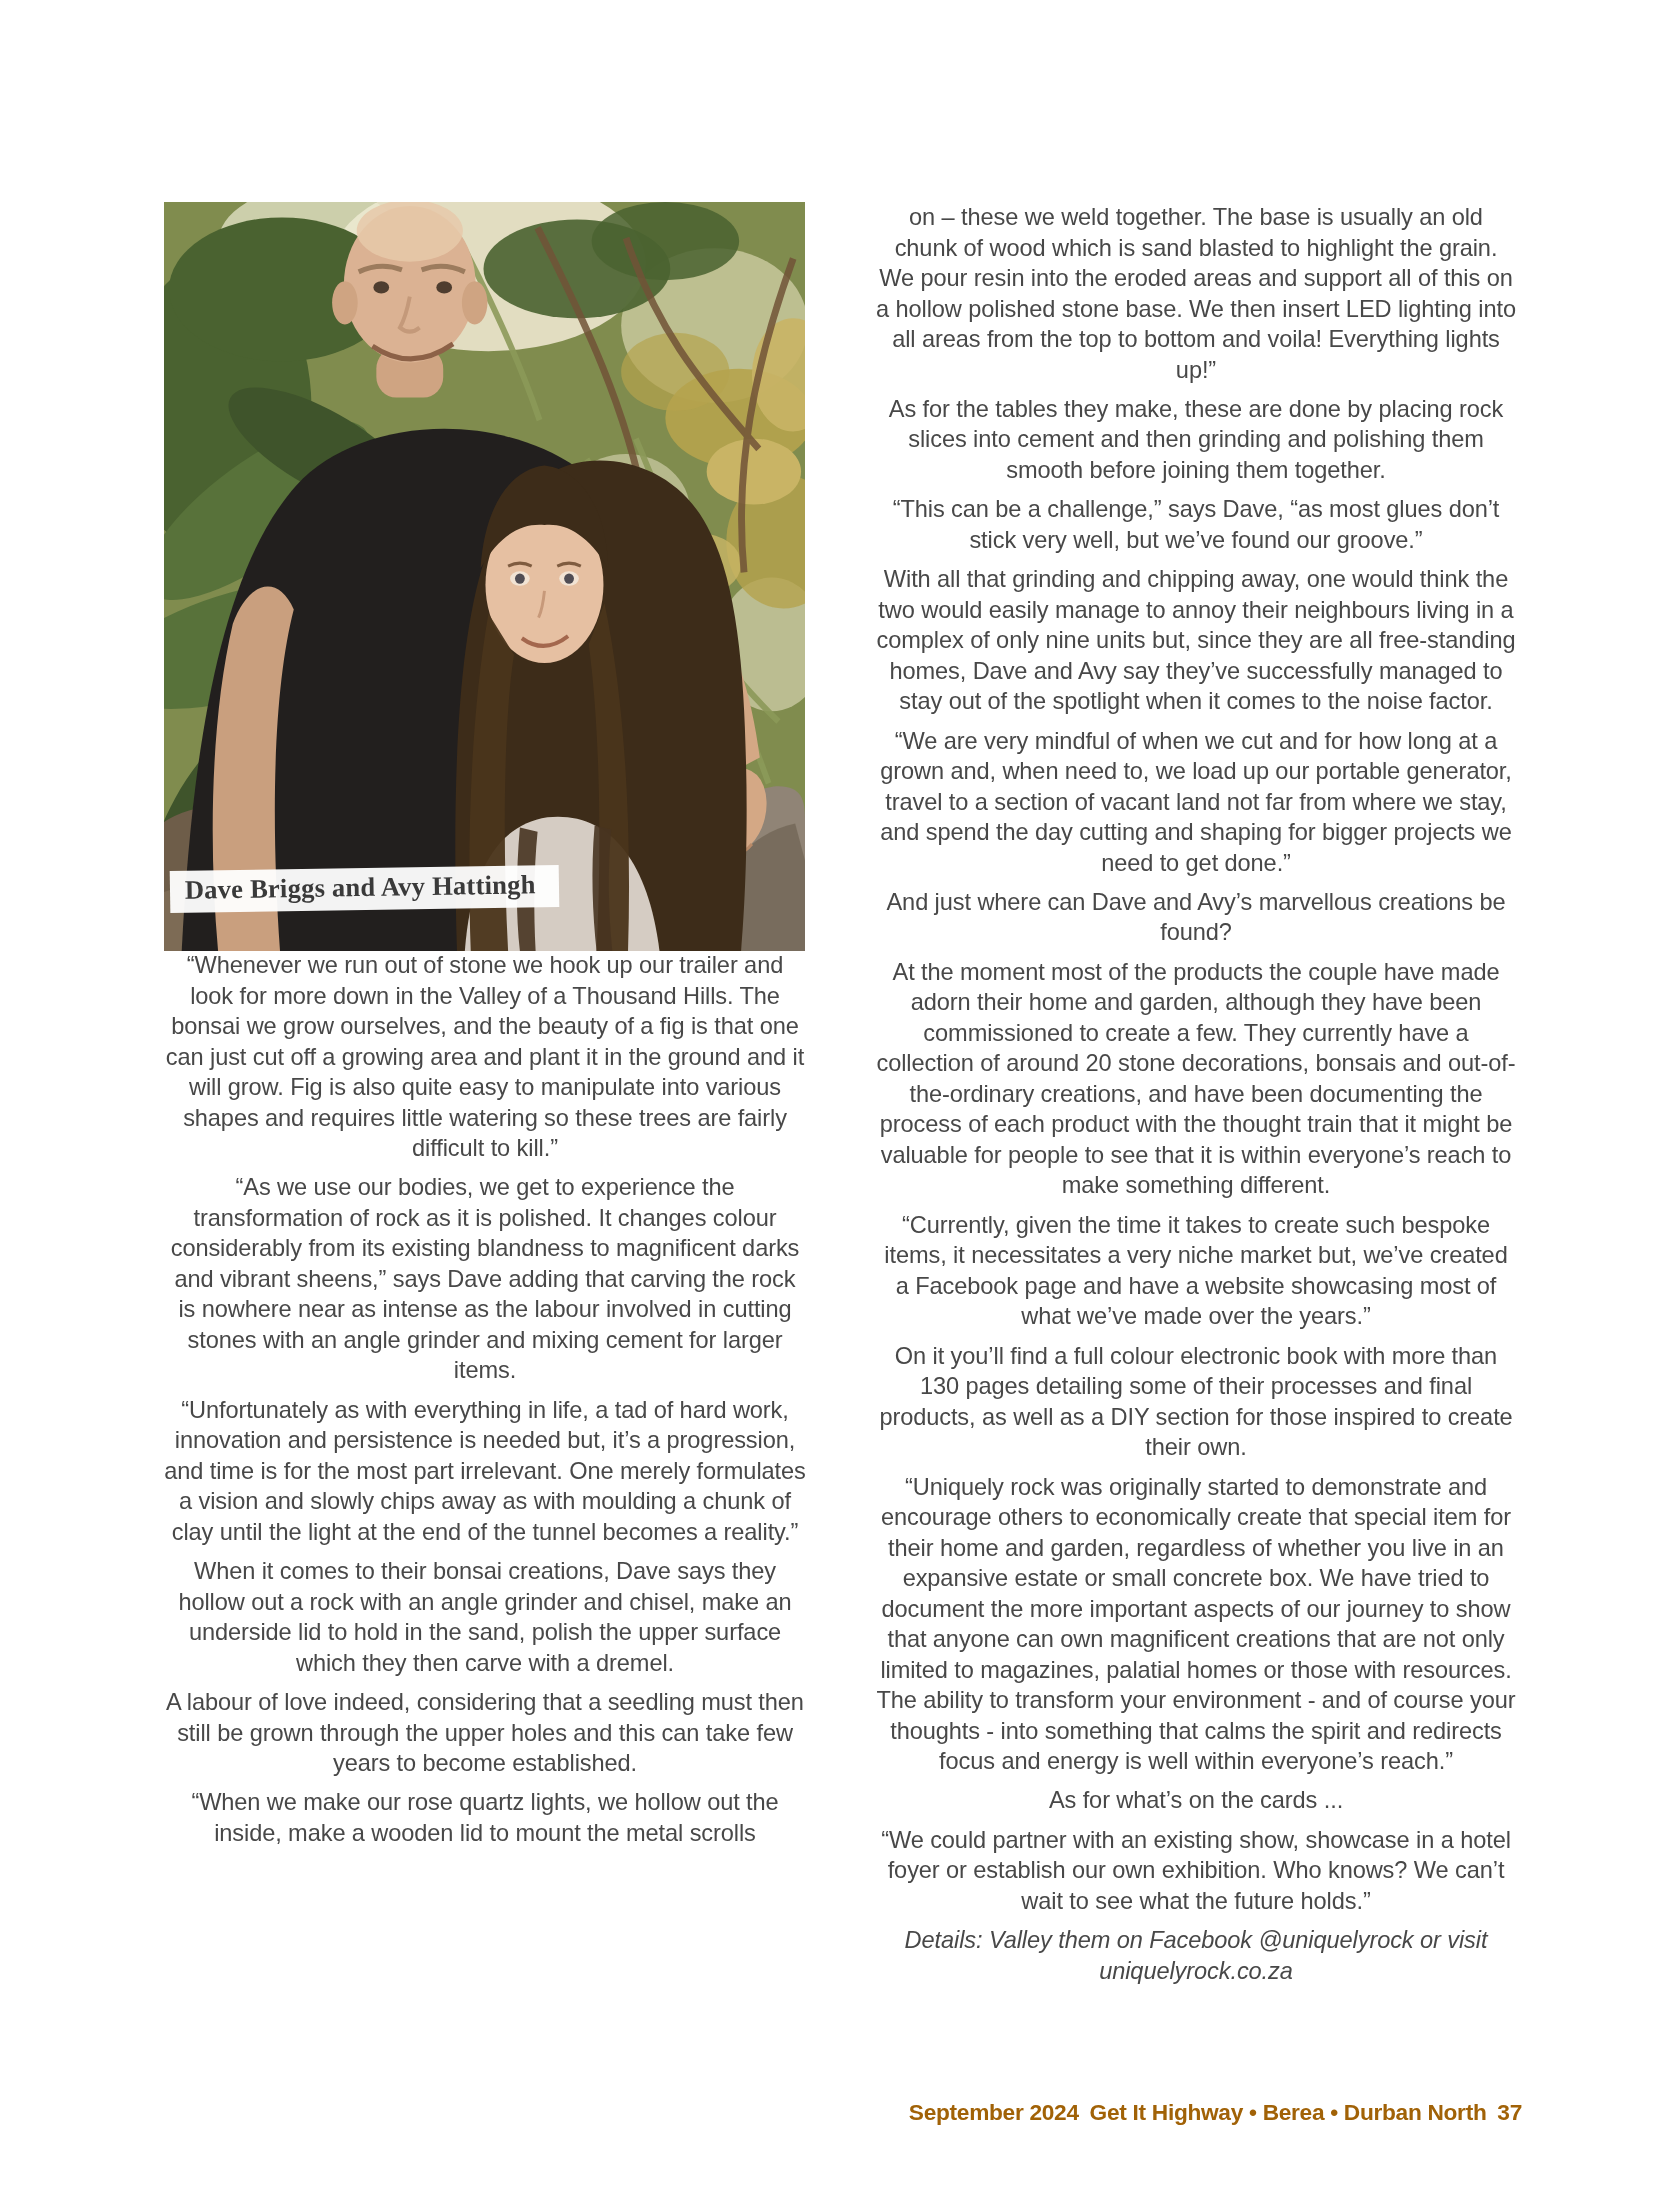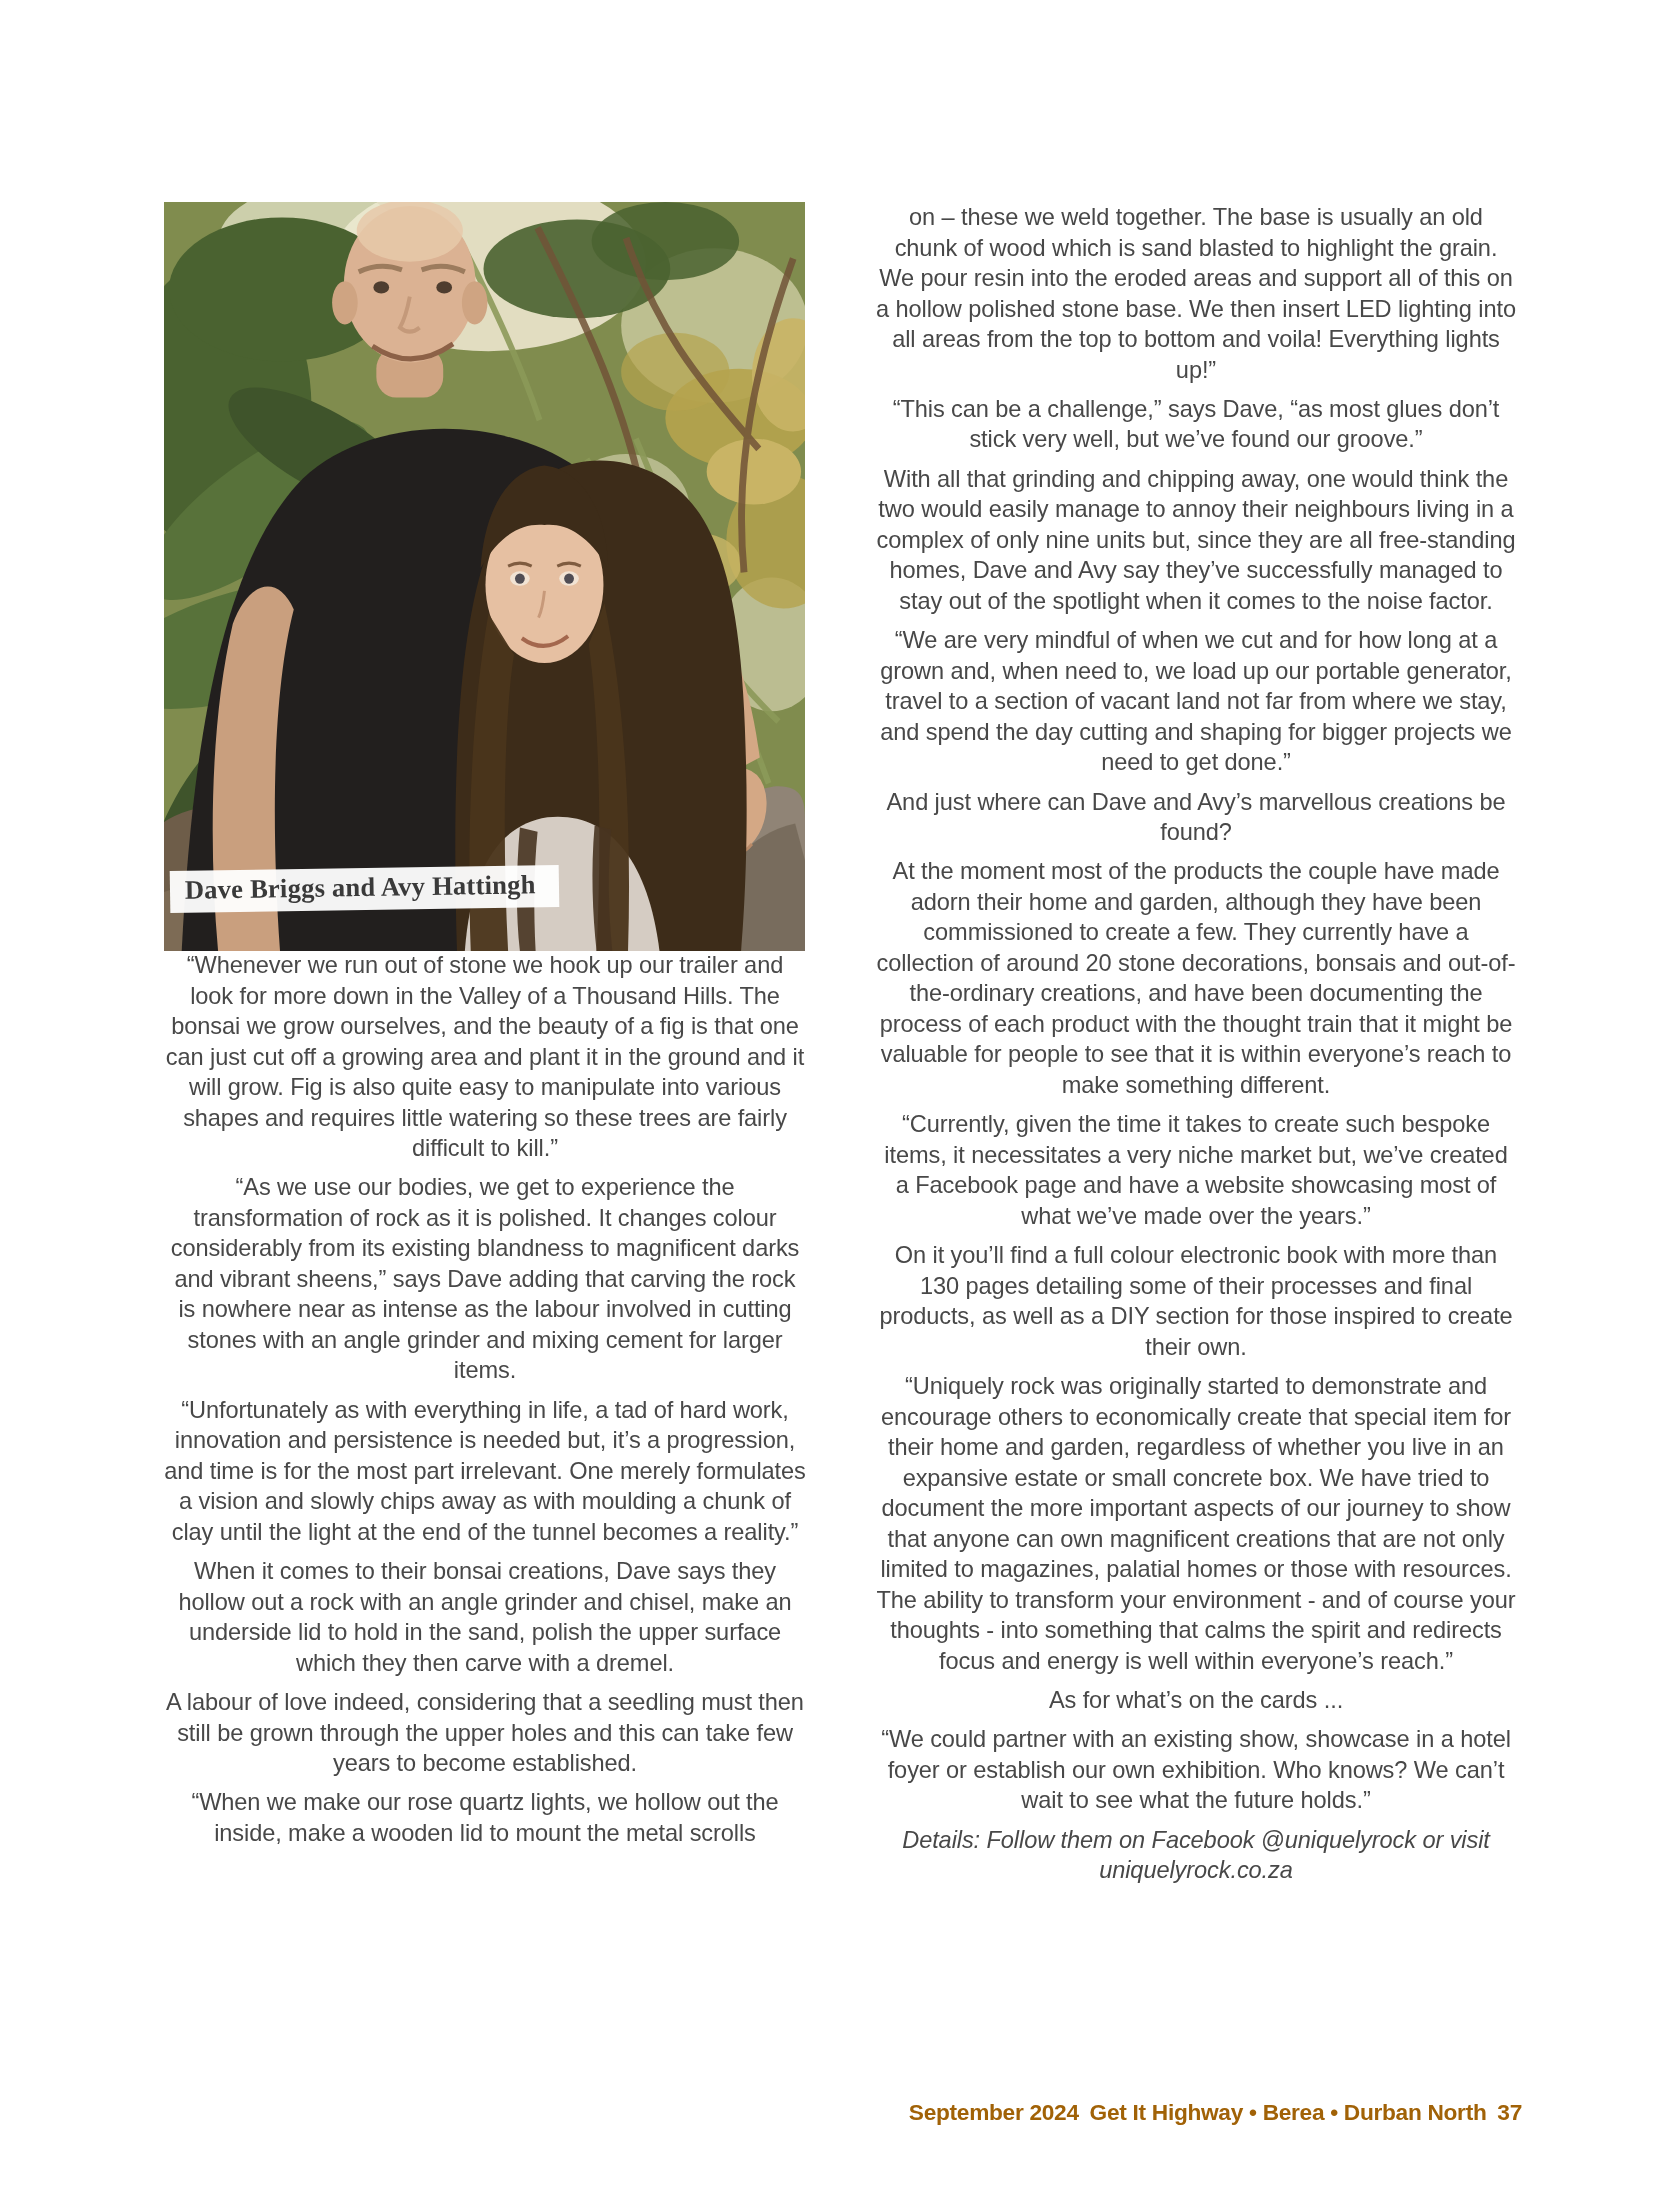--- a/index.html
+++ b/index.html
@@ -144,31 +144,32 @@
   <p>“Whenever we run out of stone we hook up our trailer and look for more down in the Valley of a Thousand Hills. The bonsai we grow ourselves, and the beauty of a fig is that one can just cut off a growing area and plant it in the ground and it will grow. Fig is also quite easy to manipulate into various shapes and requires little watering so these trees are fairly difficult to kill.”</p>
   <p>“As we use our bodies, we get to experience the transformation of rock as it is polished. It changes colour considerably from its existing blandness to magnificent darks and vibrant sheens,” says Dave adding that carving the rock is nowhere near as intense as the labour involved in cutting stones with an angle grinder and mixing cement for larger items.</p>
   <p>“Unfortunately as with everything in life, a tad of hard work, innovation and persistence is needed but, it’s a progression, and time is for the most part irrelevant. One merely formulates a vision and slowly chips away as with moulding a chunk of clay until the light at the end of the tunnel becomes a reality.”</p>
   <p>When it comes to their bonsai creations, Dave says they hollow out a rock with an angle grinder and chisel, make an underside lid to hold in the sand, polish the upper surface which they then carve with a dremel.</p>
   <p>A labour of love indeed, considering that a seedling must then still be grown through the upper holes and this can take few years to become established.</p>
   <p>“When we make our rose quartz lights, we hollow out the inside, make a wooden lid to mount the metal scrolls</p>
 </div>
 
 <div class="col col-right">
   <p>on – these we weld together. The base is usually an old chunk of wood which is sand blasted to highlight the grain. We pour resin into the eroded areas and support all of this on a hollow polished stone base. We then insert LED lighting into all areas from the top to bottom and voila! Everything lights up!”</p>
+  <p>As for the tables they make, these are done by placing rock slices into cement and then grinding and polishing them smooth before joining them together.</p>
   <p>“This can be a challenge,” says Dave, “as most glues don’t stick very well, but we’ve found our groove.”</p>
   <p>With all that grinding and chipping away, one would think the two would easily manage to annoy their neighbours living in a complex of only nine units but, since they are all free-standing homes, Dave and Avy say they’ve successfully managed to stay out of the spotlight when it comes to the noise factor.</p>
   <p>“We are very mindful of when we cut and for how long at a grown and, when need to, we load up our portable generator, travel to a section of vacant land not far from where we stay, and spend the day cutting and shaping for bigger projects we need to get done.”</p>
   <p>And just where can Dave and Avy’s marvellous creations be found?</p>
   <p>At the moment most of the products the couple have made adorn their home and garden, although they have been commissioned to create a few. They currently have a collection of around 20 stone decorations, bonsais and out-of-the-ordinary creations, and have been documenting the process of each product with the thought train that it might be valuable for people to see that it is within everyone’s reach to make something different.</p>
   <p>“Currently, given the time it takes to create such bespoke items, it necessitates a very niche market but, we’ve created a Facebook page and have a website showcasing most of what we’ve made over the years.”</p>
   <p>On it you’ll find a full colour electronic book with more than 130 pages detailing some of their processes and final products, as well as a DIY section for those inspired to create their own.</p>
   <p>“Uniquely rock was originally started to demonstrate and encourage others to economically create that special item for their home and garden, regardless of whether you live in an expansive estate or small concrete box. We have tried to document the more important aspects of our journey to show that anyone can own magnificent creations that are not only limited to magazines, palatial homes or those with resources. The ability to transform your environment - and of course your thoughts - into something that calms the spirit and redirects focus and energy is well within everyone’s reach.”</p>
   <p>As for what’s on the cards ...</p>
   <p>“We could partner with an existing show, showcase in a hotel foyer or establish our own exhibition. Who knows? We can’t wait to see what the future holds.”</p>
-  <p class="details">Details: Follow them on Facebook @uniquelyrock or visit uniquelyrock.co.za</p>
+  <p class="details">Details: Valley them on Facebook @uniquelyrock or visit uniquelyrock.co.za</p>
 </div>
 
 <div class="page-footer">
   <span>September 2024</span>
   <span>Get It Highway • Berea • Durban North</span>
   <span>37</span>
 </div>
 
 
 </body></html>

